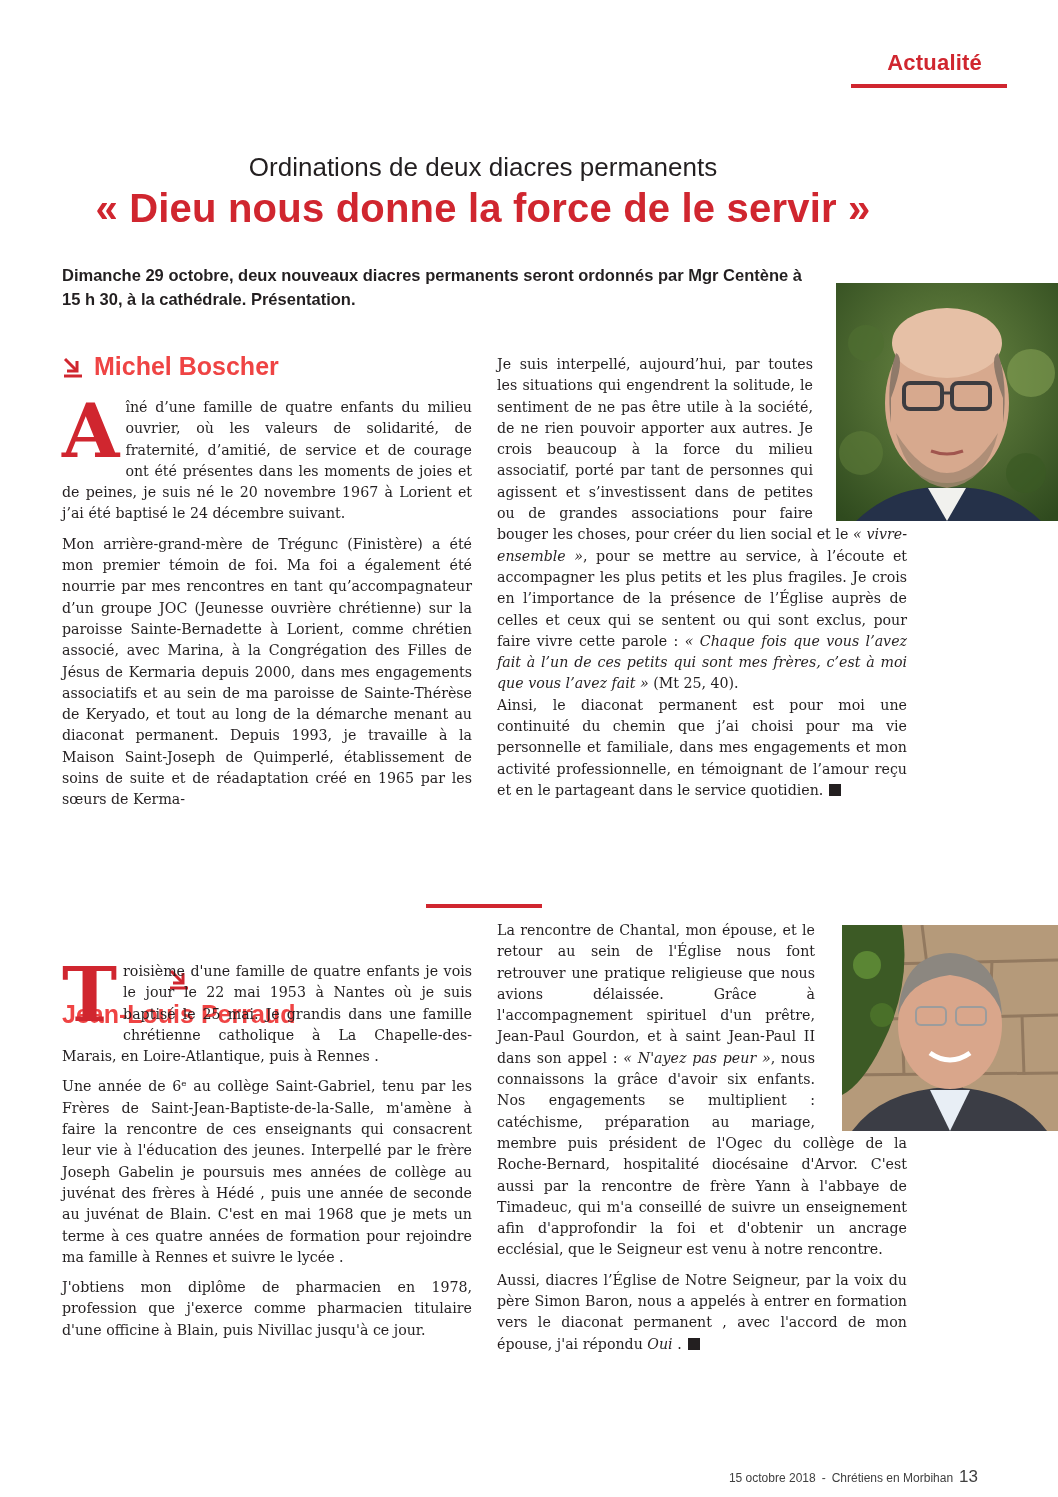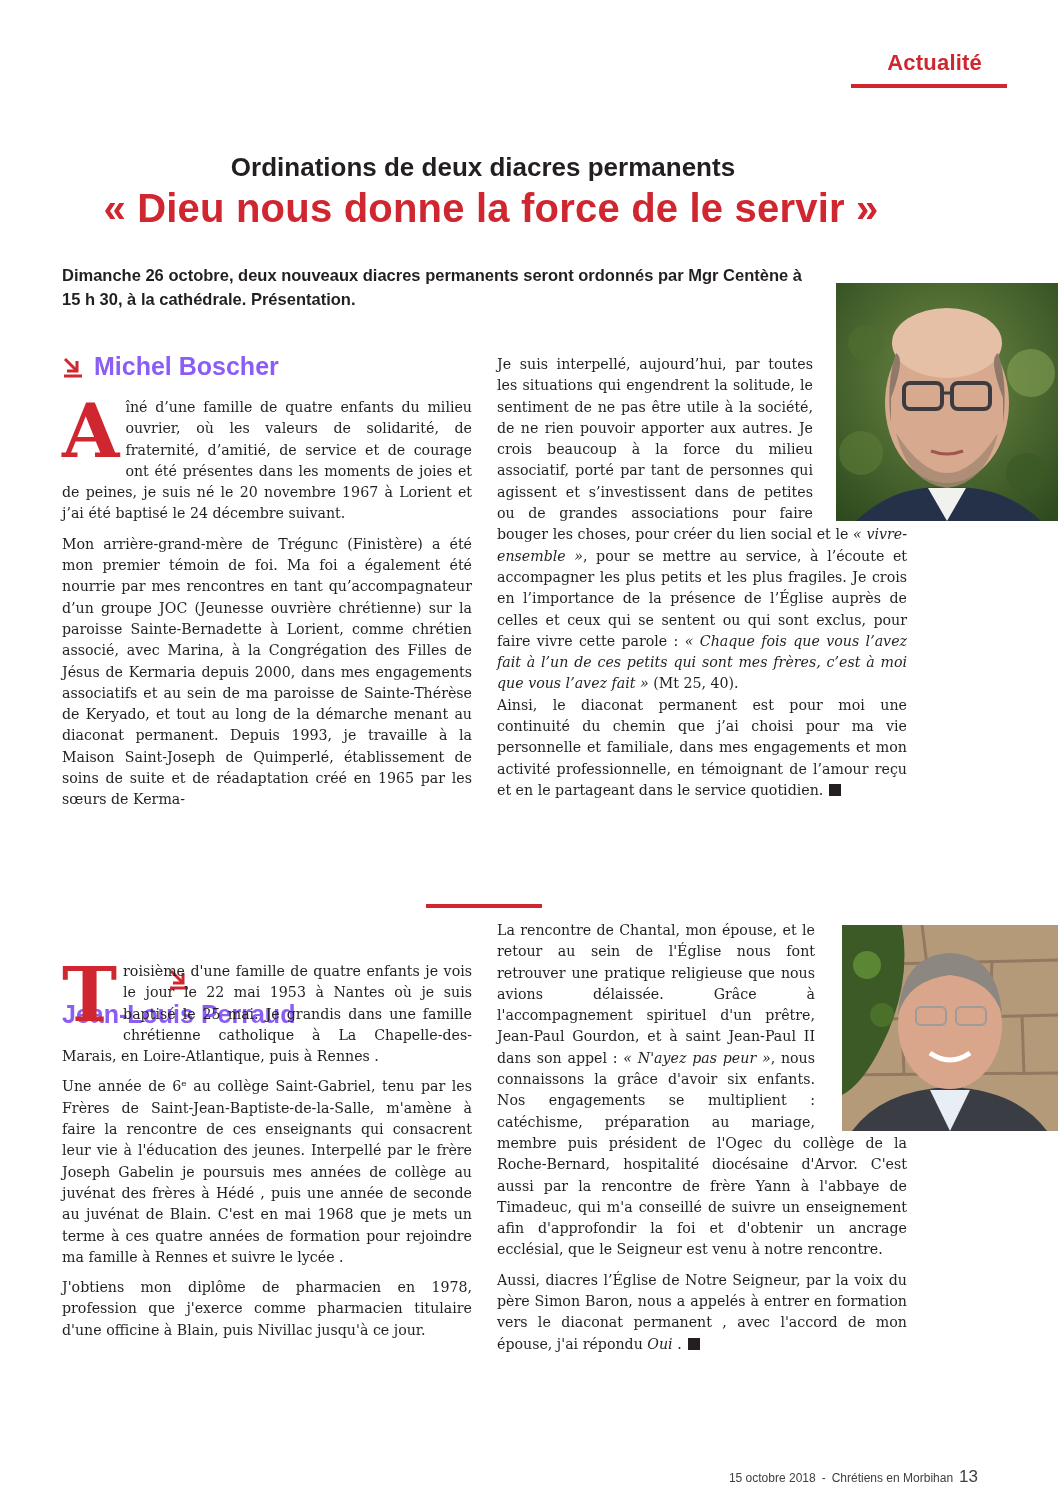--- a/index.html
+++ b/index.html
@@ -2,26 +2,26 @@
 <html><head>
 <meta charset="utf-8">
 <style>
   html, body { margin: 0; padding: 0; background: #ffffff; }
   body { width: 1058px; height: 1497px; position: relative; overflow: hidden; color: #231f20; }
   .abs { position: absolute; margin-top: 24px; }
 
   .section-tag { right: 76px; top: 26px; color: #d0262f; font-family: "Liberation Sans", sans-serif; font-size: 22px; font-weight: bold; letter-spacing: 0.2px; }
   .section-rule { left: 851px; top: 60px; width: 156px; height: 4px; background: #d0262f; }
 
-  .kicker { left: 0; width: 966px; top: 128px; text-align: center; font-family: "Liberation Sans", sans-serif; font-weight: bold; font-size: 26px; color: #231f20; }
-  .headline { left: 0; width: 966px; top: 162px; text-align: center; font-family: "Liberation Sans", sans-serif; font-weight: bold; font-size: 40px; color: #d0262f; letter-spacing: 0.2px; padding-left: 8px; }
+  .kicker { left: 0; width: 966px; top: 128px; text-align: center; font-family: "Liberation Sans", sans-serif; font-weight: normal; font-size: 26px; color: #231f20; }
+  .headline { left: 0; width: 966px; top: 162px; text-align: center; font-family: "Liberation Sans", sans-serif; font-weight: bold; font-size: 40px; color: #d0262f; letter-spacing: 0.2px; }
 
   .chapo { left: 62px; top: 239px; width: 740px; font-family: "Liberation Sans", sans-serif; font-weight: bold; font-size: 16.5px; line-height: 24px; color: #231f20; }
 
-  .name-heading { font-family: "Liberation Sans", sans-serif; font-weight: bold; font-size: 25px; color: #8b5cf6; display: flex; align-items: center; gap: 10px; }
+  .name-heading { font-family: "Liberation Sans", sans-serif; font-weight: bold; font-size: 25px; color: #ef4444; display: flex; align-items: center; gap: 10px; }
   .arrow-icon { width: 22px; height: 22px; display: inline-block; }
 
   .col { font-family: "DejaVu Serif", serif; font-size: 14.2px; line-height: 21.3px; text-align: justify; color: #231f20; hyphens: auto; }
   .col p { margin: 0 0 9px 0; }
   .col p.tight { margin-bottom: 0; }
   .dropcap { float: left; font-family: "DejaVu Serif", serif; color: #d0262f; font-weight: bold; font-size: 74px; line-height: 60px; margin: 4px 6px 0 0; }
   em { font-style: italic; }
   .endmark { display: inline-block; width: 12px; height: 12px; background: #231f20; margin-left: 6px; vertical-align: -1px; }
 
   .photo { overflow: hidden; }
@@ -31,21 +31,21 @@
   .footer .page { font-size: 17px; font-weight: normal; }
 </style>
 </head>
 <body>
 
 <div class="abs section-tag">Actualité</div>
 <div class="abs section-rule"></div>
 
 <div class="abs kicker">Ordinations de deux diacres permanents</div>
 <div class="abs headline">« Dieu nous donne la force de le servir »</div>
-<div class="abs chapo">Dimanche 26 octobre, deux nouveaux diacres permanents seront ordonnés par Mgr Centène à 15 h 30, à la cathédrale. Présentation.</div>
+<div class="abs chapo">Dimanche 29 octobre, deux nouveaux diacres permanents seront ordonnés par Mgr Centène à 15 h 30, à la cathédrale. Présentation.</div>
 
 <div class="abs photo" style="left:836px; top:259px; width:222px; height:238px;">
   <svg width="222" height="238" viewBox="0 0 222 238">
     <defs>
       <radialGradient id="bg1" cx="50%" cy="40%" r="75%">
         <stop offset="0" stop-color="#6d8a45"></stop>
         <stop offset="1" stop-color="#2f4a1e"></stop>
       </radialGradient>
     </defs>
     <rect width="222" height="238" fill="url(#bg1)"></rect>

